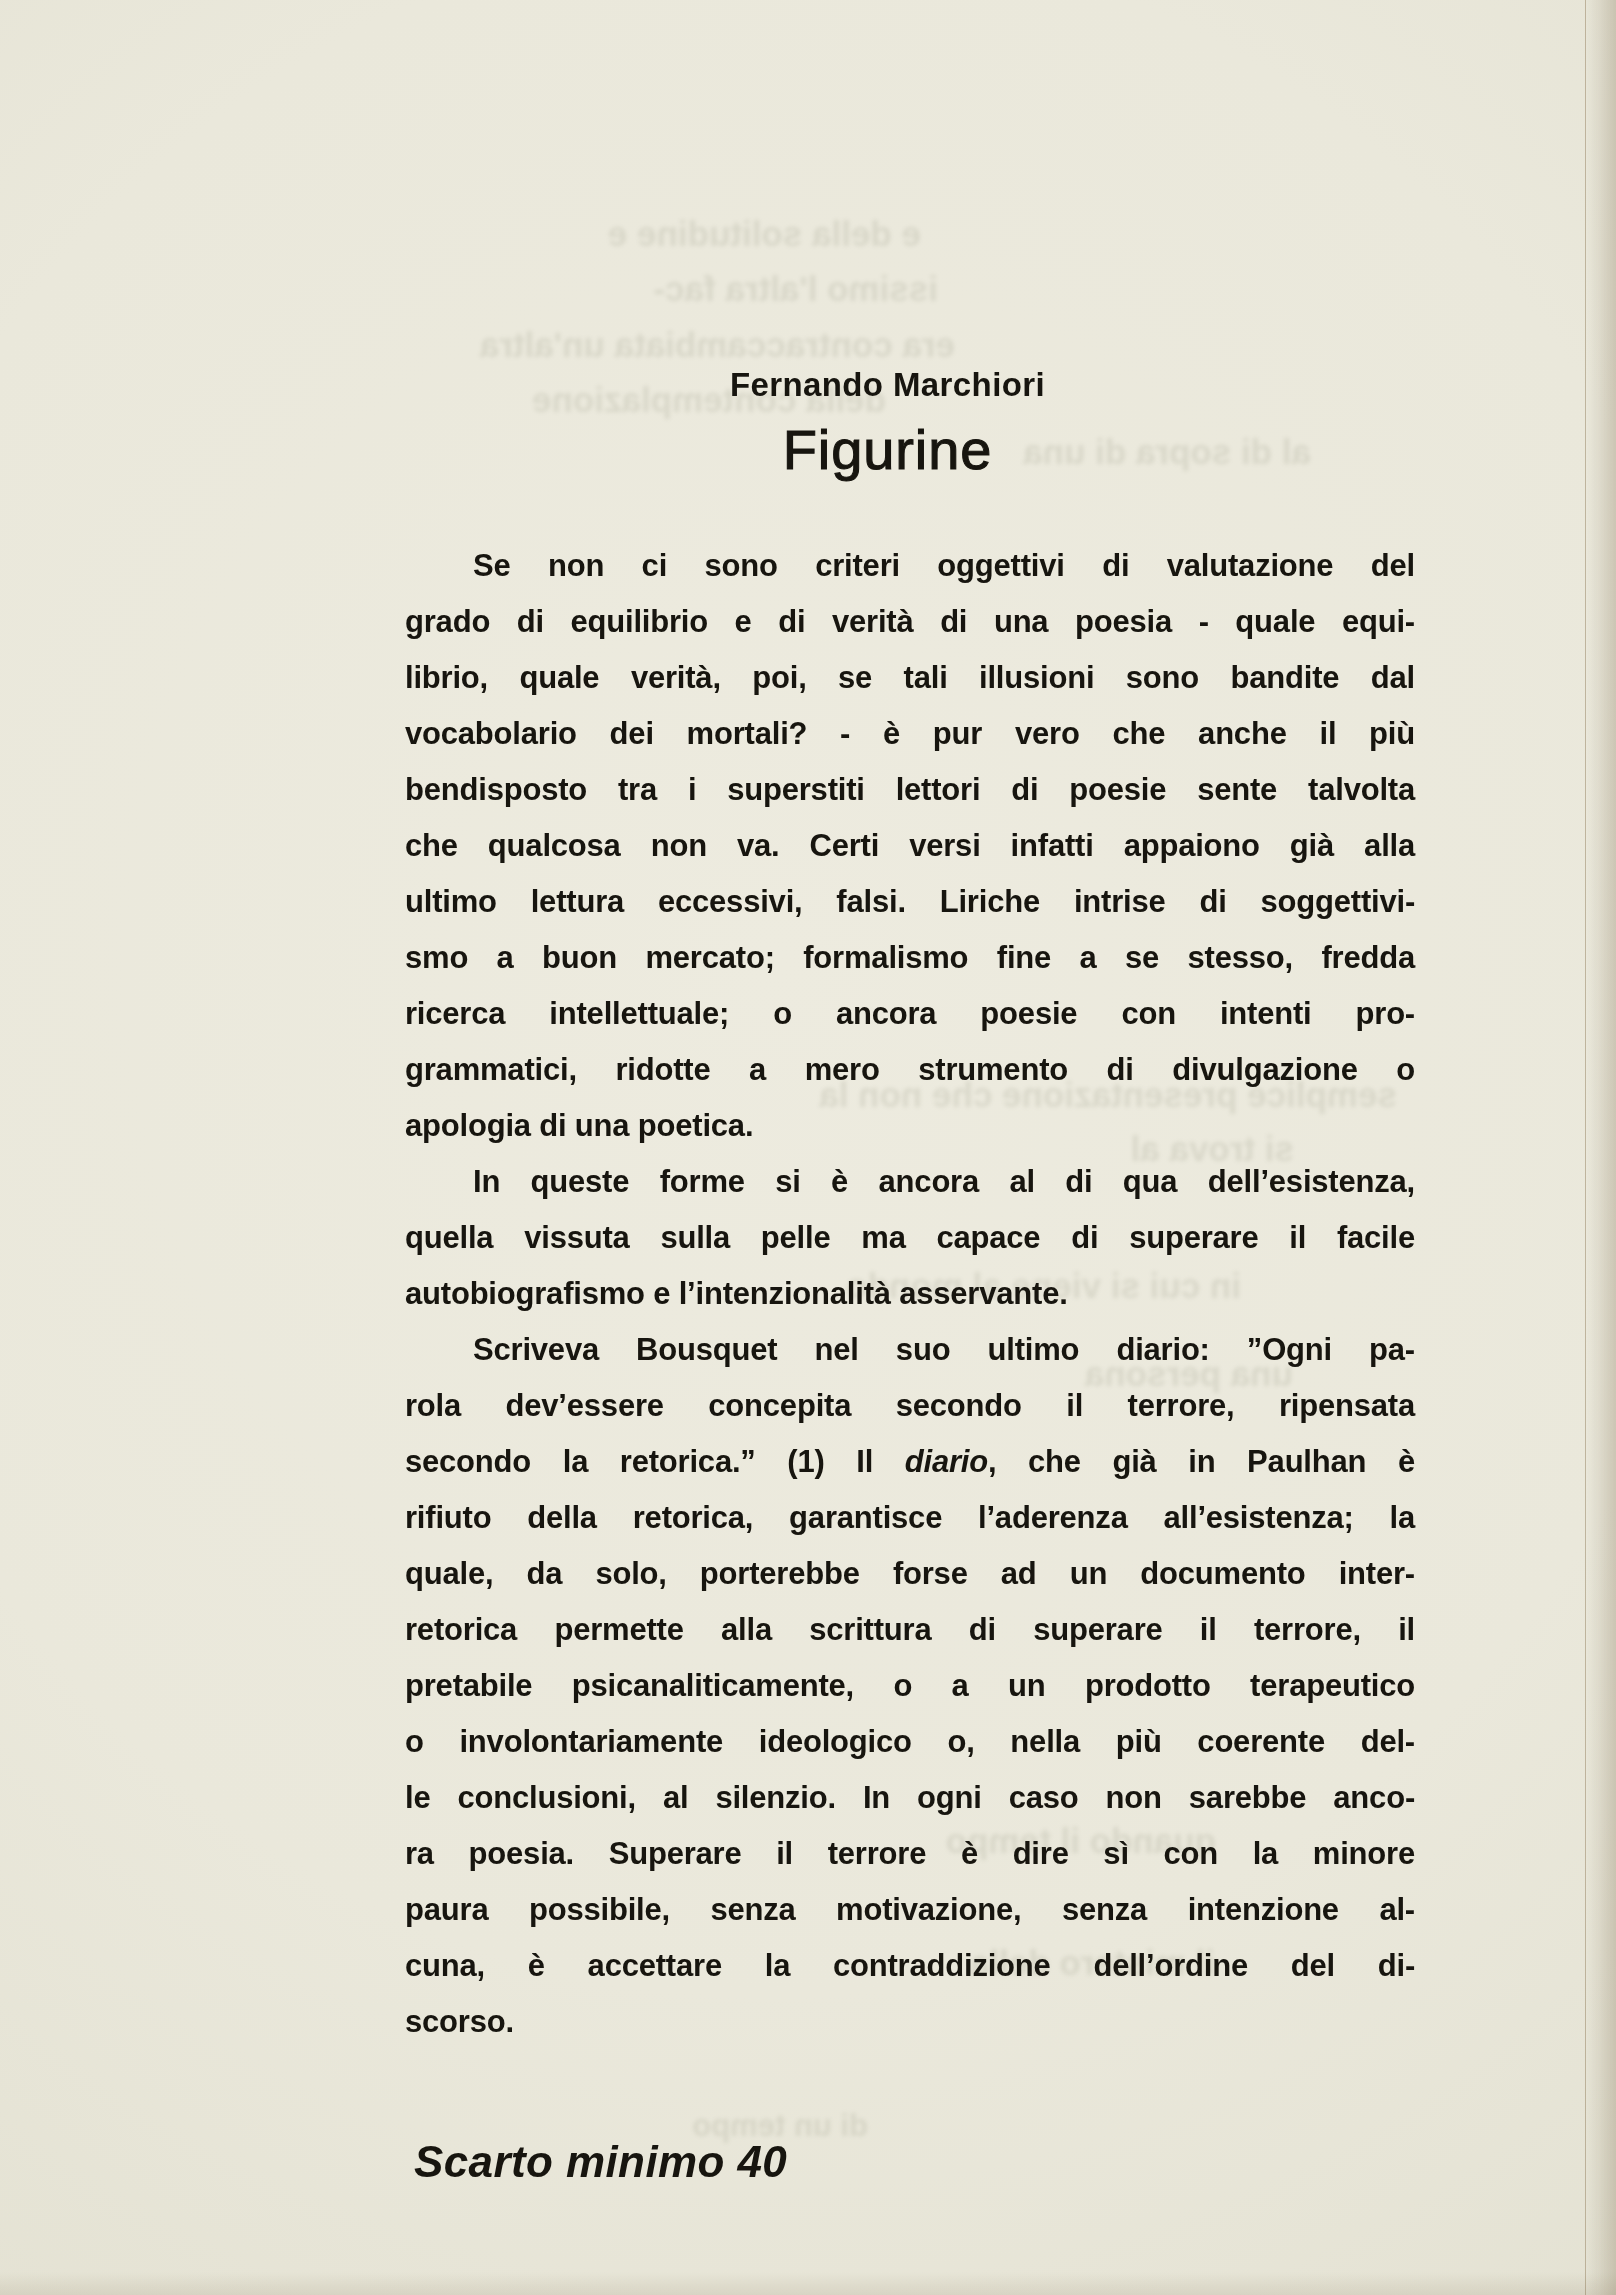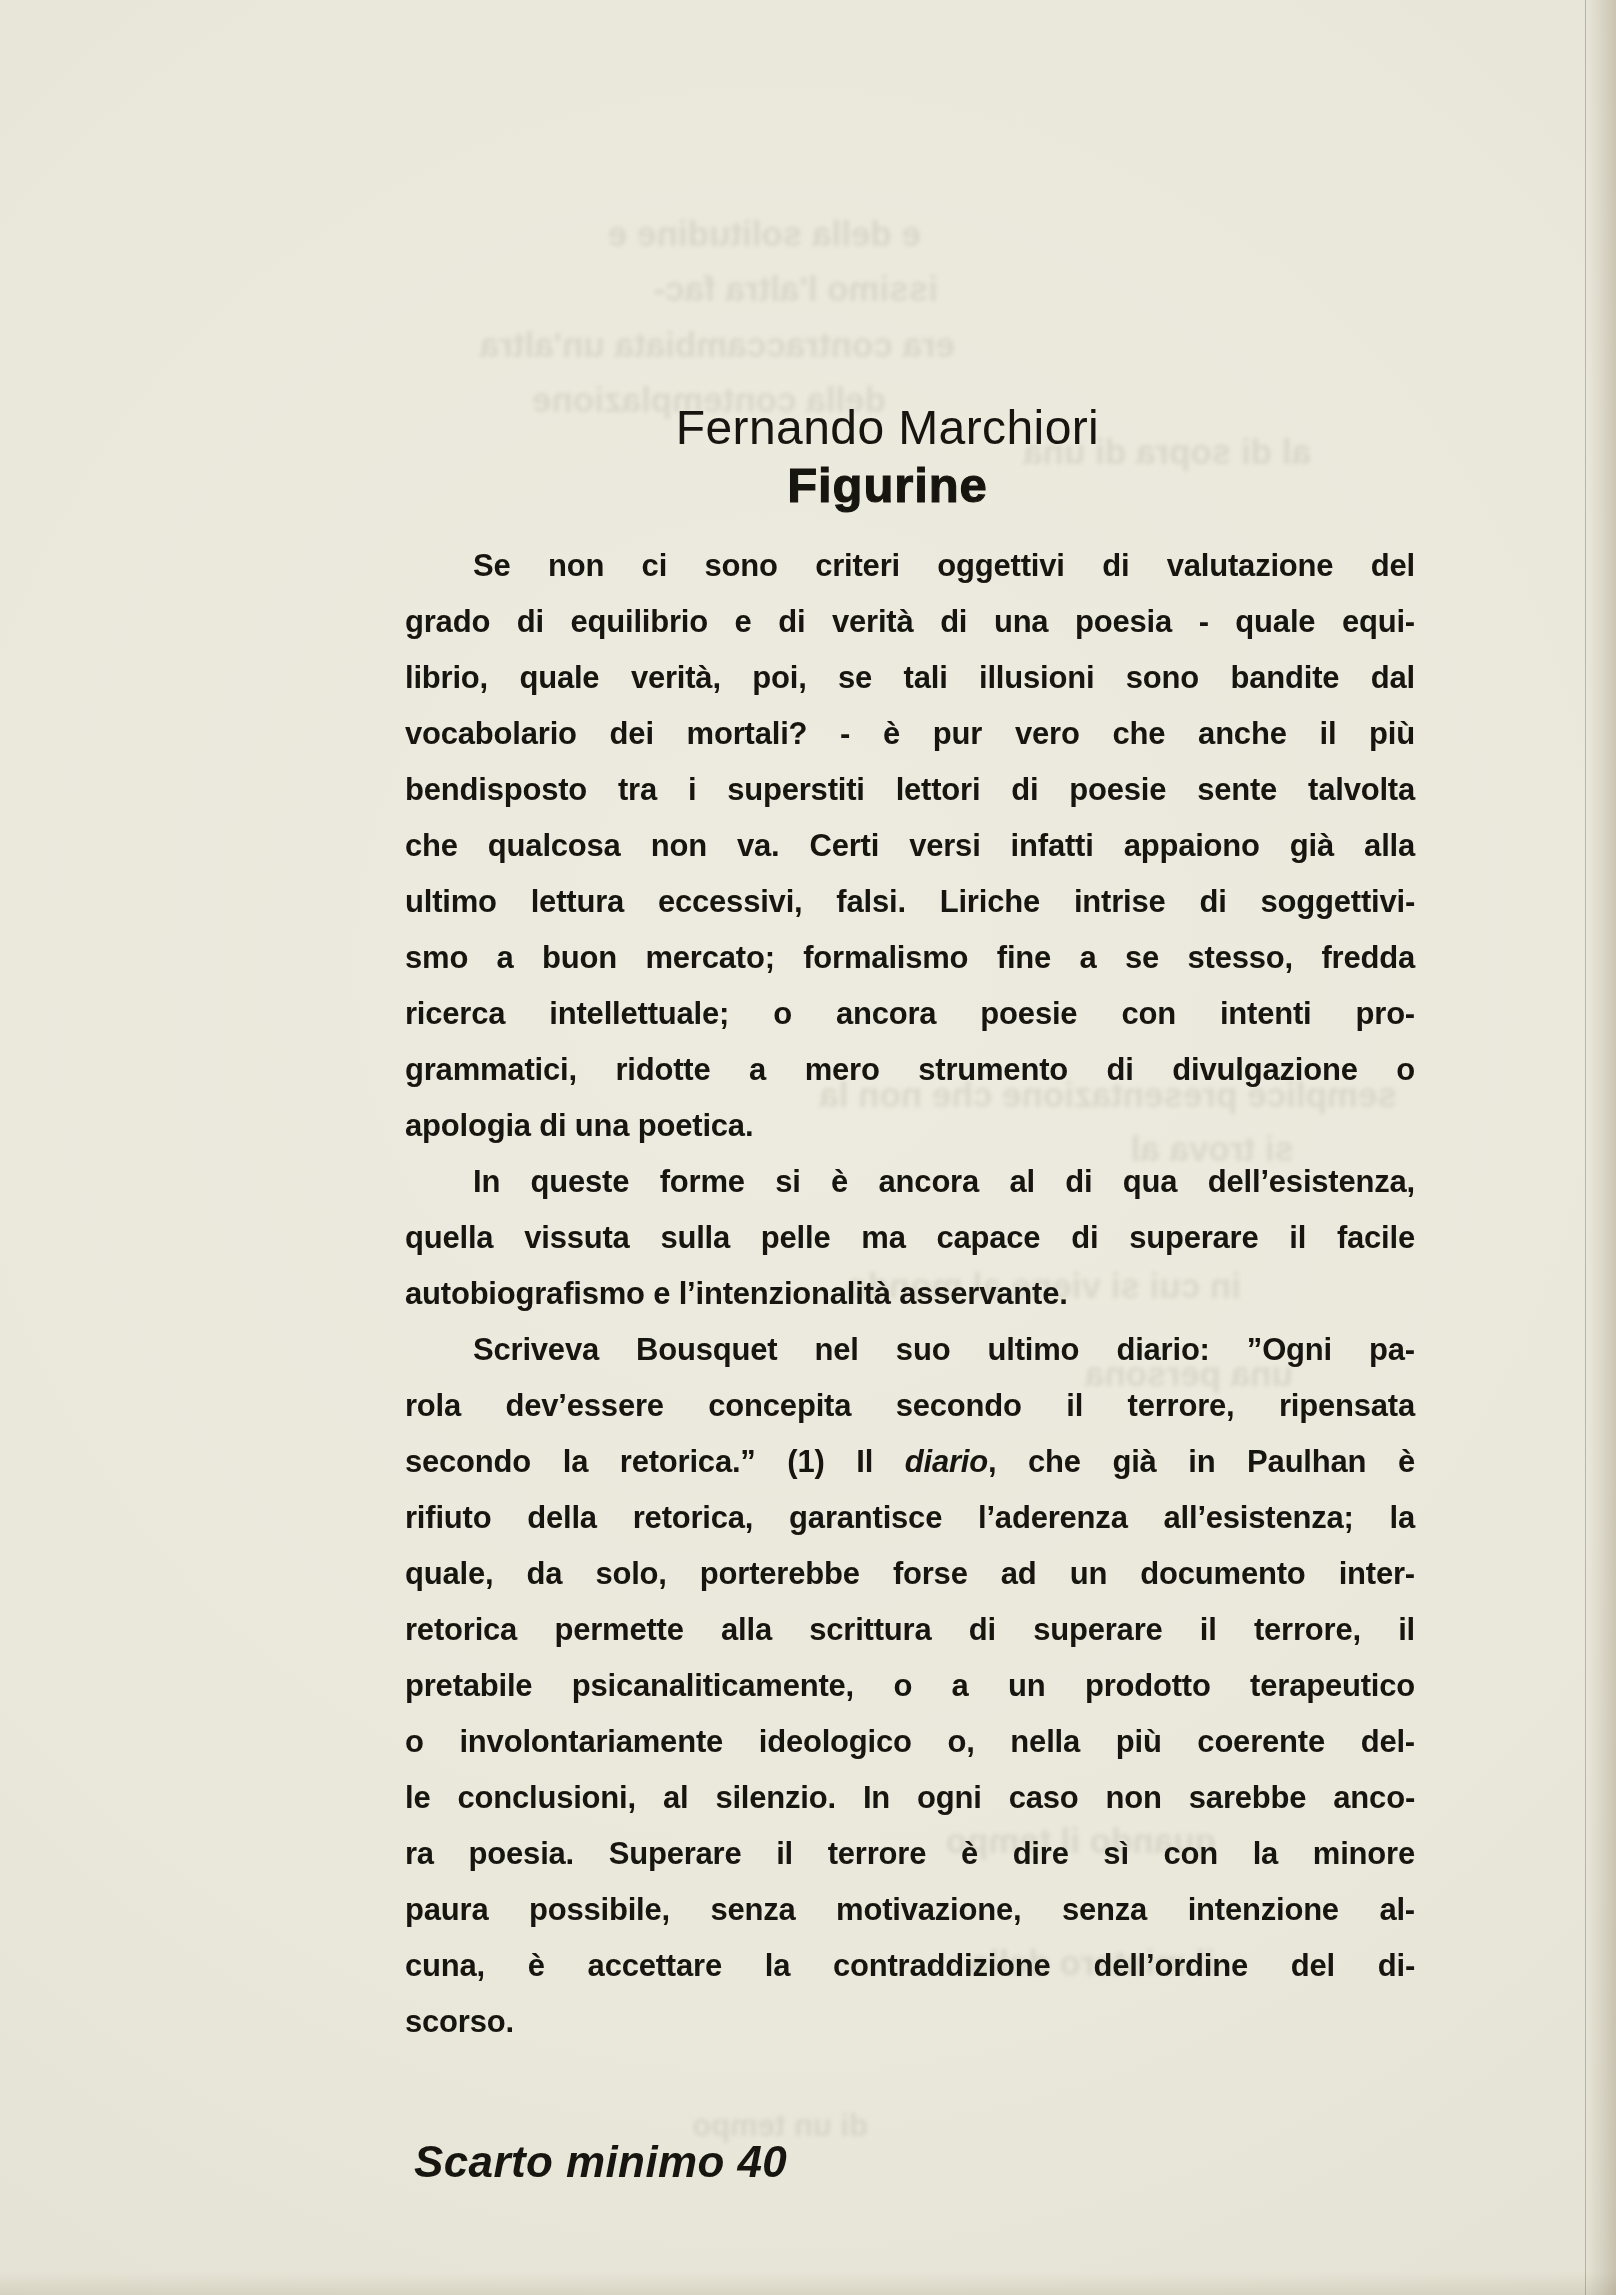--- a/index.html
+++ b/index.html
@@ -19,25 +19,25 @@
   }
   .edge-bottom{
     position:absolute;left:0;bottom:0;width:100%;height:22.6px;
     background:linear-gradient(to bottom, rgba(110,92,60,0) 0%, rgba(110,92,60,0.12) 100%);
   }
   .title-block{
     position:absolute;left:360px;top:368px;width:1055px;
     text-align:center;line-height:1.0;
   }
   .author{
-    font-size:48px;font-weight:400;letter-spacing:0.4px;margin-top:36px;
+    font-size:33px;font-weight:700;letter-spacing:0.4px;
   }
   .work-title{
-    margin-top:9px;
-    font-size:49px;font-weight:700;letter-spacing:0.9px;
+    margin-top:21px;
+    font-size:56px;font-weight:400;letter-spacing:0.9px;
     -webkit-text-stroke:1.1px #17150f;
   }
   .body-text{
     position:absolute;left:360px;top:538px;width:1055px;
   }
   .line{
     height:56px;line-height:56px;
     font-size:31px;font-weight:700;letter-spacing:-0.2px;
     text-align:justify;text-align-last:justify;
     white-space:normal;overflow:visible;margin-left:45px;

